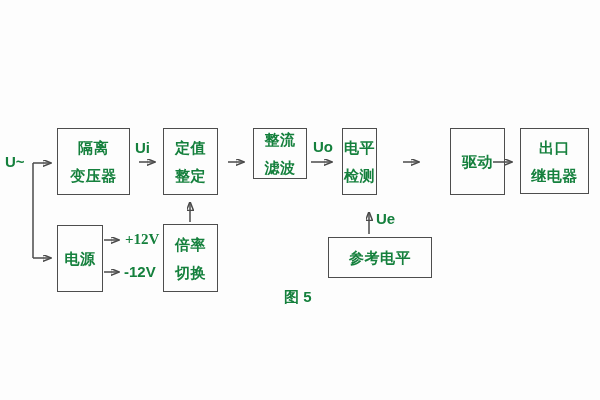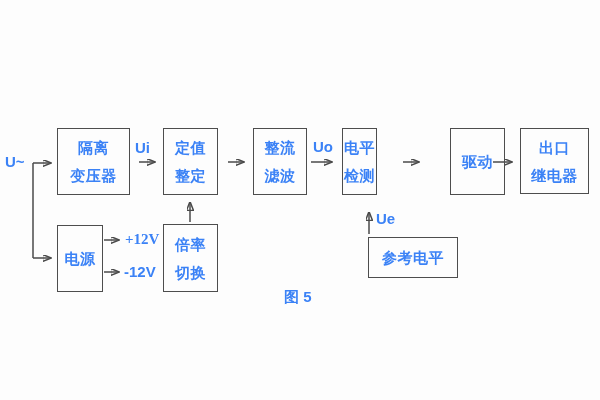--- a/index.html
+++ b/index.html
@@ -1,20 +1,20 @@
 <!DOCTYPE html>
 <html><head>
 <meta charset="utf-8">
 <style>
   html, body { margin:0; padding:0; background:#ffffff; }
   .canvas {
     position:relative; width:600px; height:400px;
     background:#fdfdfd; overflow:hidden;
     font-family:"Liberation Sans", sans-serif;
-    color:#3b82f6;
+    color:#15803d;
   }
   .wires { position:absolute; left:0; top:0; width:600px; height:400px; }
   .wires path { stroke:#4a4a4a; stroke-width:1.5; fill:none; }
   .block {
     position:absolute; box-sizing:border-box;
     border:1.5px solid #4d4d4d; background:transparent;
     display:flex; flex-direction:column; justify-content:center; align-items:center;
     row-gap:13px; font-size:15px; font-weight:600; line-height:1;
     letter-spacing:0.5px; white-space:nowrap;
   }
@@ -52,21 +52,21 @@
   <div class="block" style="left:57px; top:128px; width:73px; height:67px;">
     <span>隔离</span>
     <span>变压器</span>
   </div>
 
   <div class="block" style="left:163px; top:128px; width:55px; height:67px;">
     <span>定值</span>
     <span>整定</span>
   </div>
 
-  <div class="block" style="left:253px; top:128px; width:54px; height:67px;">
+  <div class="block" style="left:253px; top:128px; width:54px; height:51px;">
     <span>整流</span>
     <span>滤波</span>
   </div>
 
   <div class="block" style="left:342px; top:128px; width:35px; height:67px;">
     <span>电平</span>
     <span>检测</span>
   </div>
 
   <div class="block" style="left:430px; top:128px; width:55px; height:67px;margin-left:20px;">
@@ -80,21 +80,21 @@
 
   <div class="block" style="left:57px; top:225px; width:46px; height:67px;">
     <span>电源</span>
   </div>
 
   <div class="block" style="left:163px; top:224px; width:55px; height:68px;">
     <span>倍率</span>
     <span>切换</span>
   </div>
 
-  <div class="block" style="left:328px; top:237px; width:90px; height:41px;margin-left:40px;">
+  <div class="block" style="left:328px; top:237px; width:104px; height:41px;">
     <span>参考电平</span>
   </div>
 
   <span class="sig" style="left:5px;   top:154px;">U~</span>
   <span class="sig" style="left:135px; top:140px;">Ui</span>
   <span class="sig" style="left:313px; top:139px;">Uo</span>
   <span class="sig" style="left:376px; top:211px;">Ue</span>
   <span class="sig" style="left:125px; top:232px;font-family:Liberation Serif, serif;">+12V</span>
   <span class="sig" style="left:124px; top:264px;">-12V</span>
 

